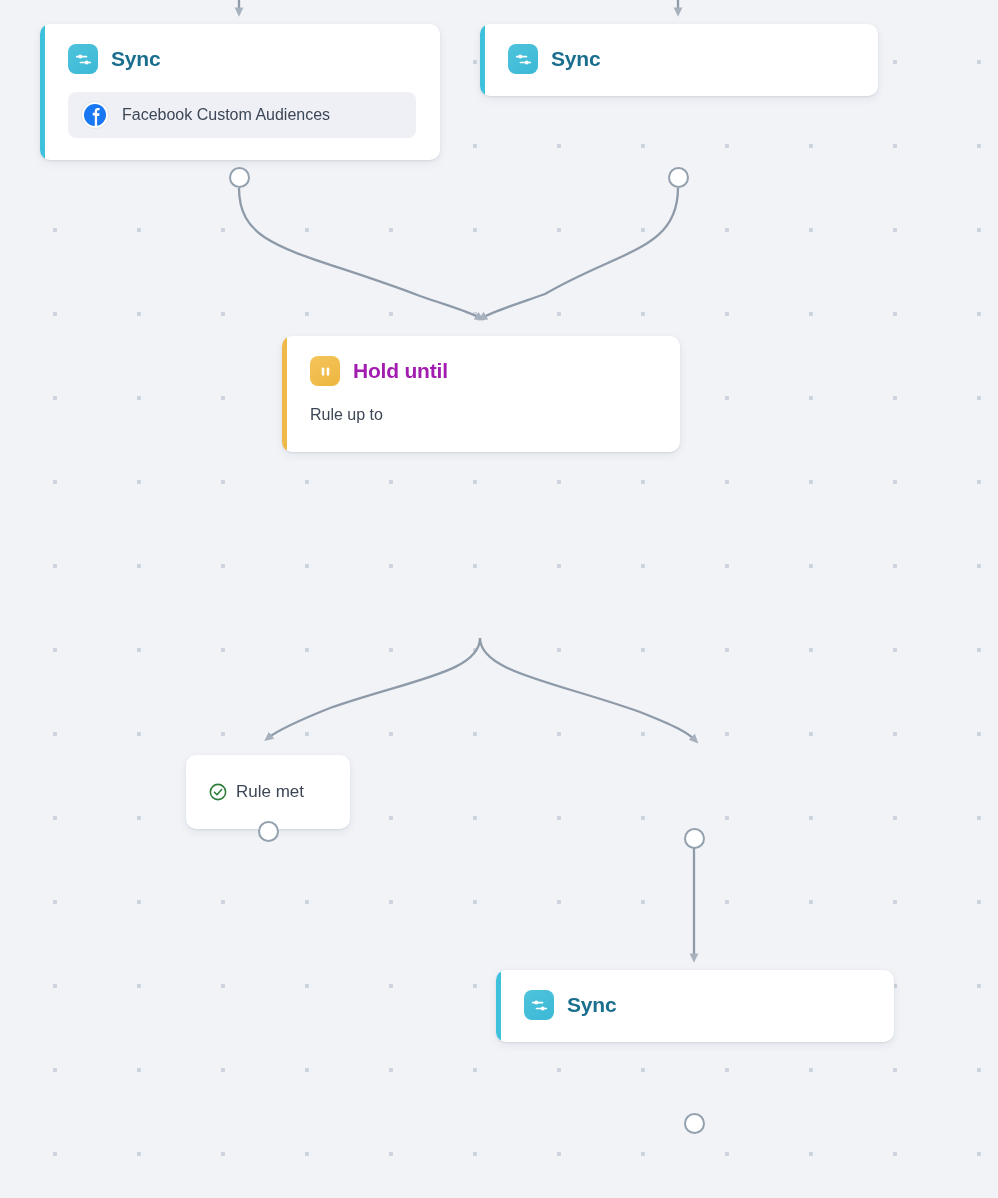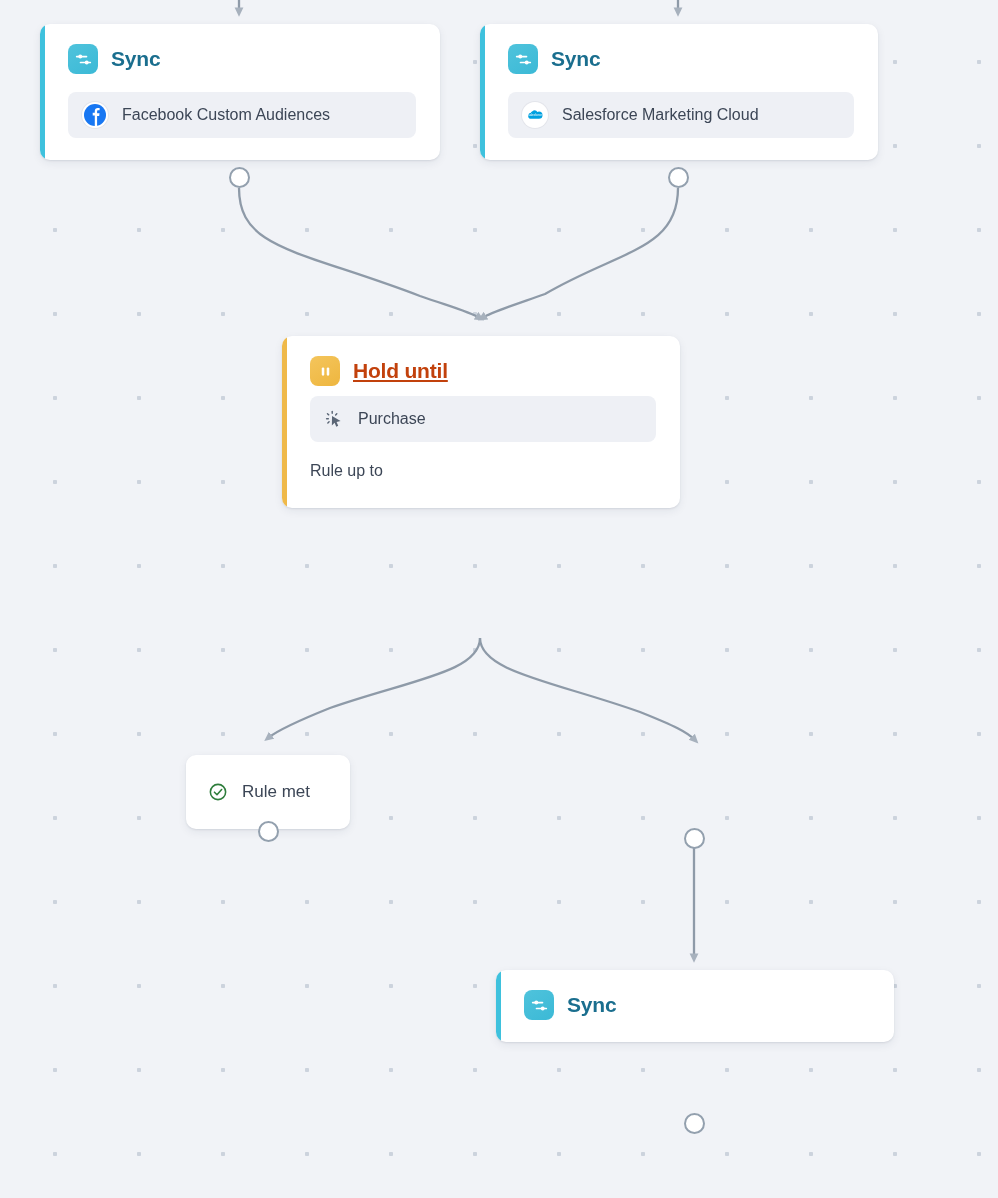--- a/index.html
+++ b/index.html
@@ -73,21 +73,21 @@
   .badge.hold {
     background: linear-gradient(150deg, #f4c55c 0%, #eeb63f 100%);
   }
 
   .node-title {
     font-size: 21px;
     font-weight: bold;
     letter-spacing: -.2px;
   }
   .node-title.sync { color: #1a6e8e; }
-  .node-title.hold { color: #c2410c; text-decoration: underline; }
+  .node-title.hold { color: #a21caf; }
 
   
   .field-label {
     margin-top: 20px;
     font-size: 16px;
     color: #3c4656;
   }
 
   .chip {
     margin-top: 10px;
@@ -129,21 +129,21 @@
   }
 
   
   .branch-node {
     position: absolute;
     background: #ffffff;
     border-radius: 10px;
     box-shadow: 0 1px 2px rgba(35,45,65,.10), 0 3px 10px rgba(35,45,65,.07);
     display: flex;
     align-items: center;
-    gap: 14px;
+    gap: 8px;
     padding: 0 22px;
   }
   .branch-text {
     font-size: 17px;
     color: #3c4656;
   }
 
   
   .port {
     position: absolute;
@@ -216,62 +216,37 @@
         <div class="badge sync">
           <svg width="17" height="17" viewBox="0 0 20 20">
             <line x1="2" y1="6.5" x2="13.5" y2="6.5" stroke="#fff" stroke-width="2" stroke-linecap="round"></line>
             <circle cx="6.2" cy="6.5" r="2.3" fill="#fff"></circle>
             <line x1="6.5" y1="13.5" x2="18" y2="13.5" stroke="#fff" stroke-width="2" stroke-linecap="round"></line>
             <circle cx="13.8" cy="13.5" r="2.3" fill="#fff"></circle>
           </svg>
         </div>
         <div class="node-title sync">Sync</div>
       </div>
-      <div class="chip pill">
-        <div class="logo-circle">
-          <svg width="26" height="26" viewBox="0 0 26 26">
-            <circle cx="13" cy="13" r="11" fill="#fff"></circle>
-            <path d="M10.4 9.3a3.1 3.1 0 0 1 2.3-1 3.1 3.1 0 0 1 2.7 1.6 3.6 3.6 0 0 1 1.5-.32 3.6 3.6 0 0 1 0 7.2H9.1a2.9 2.9 0 0 1-.5-5.76 3 3 0 0 1 1.8-1.72z" fill="#00a1e0"></path>
-            <text x="13" y="14.4" font-family="'Liberation Sans',sans-serif" font-size="3" fill="#fff" text-anchor="middle">salesforce</text>
-          </svg>
-        </div>
-        <div class="chip-text">Salesforce Marketing Cloud</div>
-      </div>
     </div>
   </div>
   <div class="port" style="left:668px; top:167px;"></div>
 
   <div class="node" style="left:282px; top:336px; width:398px;">
     <div class="accent hold"></div>
     <div class="node-body" style="padding-bottom:28px;">
       <div class="node-head">
         <div class="badge hold">
           <svg width="15" height="15" viewBox="0 0 16 16">
             <rect x="4" y="3.6" width="2.7" height="8.8" rx="1.2" fill="#fff"></rect>
             <rect x="9.3" y="3.6" width="2.7" height="8.8" rx="1.2" fill="#fff"></rect>
           </svg>
         </div>
         <div class="node-title hold">Hold until</div>
       </div>
 
-      <div class="chip">
-        <div class="glyph">
-          <svg width="19" height="19" viewBox="0 0 20 20">
-            <g stroke="#5b6676" stroke-width="1.5" stroke-linecap="round">
-              <line x1="7.6" y1="1.6" x2="7.6" y2="3.4"></line>
-              <line x1="2.6" y1="4.0" x2="3.9" y2="5.1"></line>
-              <line x1="12.4" y1="4.0" x2="11.2" y2="5.2"></line>
-              <line x1="1.7" y1="9.2" x2="3.5" y2="9.2"></line>
-              <line x1="3.0" y1="13.6" x2="4.3" y2="12.4"></line>
-            </g>
-            <path d="M7.4 6.2 L16.4 11.6 L12.2 12.5 L13.9 16.6 L11.9 17.5 L10.1 13.4 L7.2 16.3 Z" fill="#5b6676"></path>
-          </svg>
-        </div>
-        <div class="chip-text">Purchase</div>
-      </div>
 
       <div class="field-label">Rule up to</div>
     </div>
   </div>
 
   <div class="branch-node" style="left:186px; top:755px; width:164px; height:74px;">
     <div class="glyph">
       <svg width="22" height="22" viewBox="0 0 22 22">
         <circle cx="11" cy="11" r="8.4" fill="none" stroke="#2e7d3b" stroke-width="1.7"></circle>
         <path d="M7.1 11.2 L9.9 14.0 L15.0 8.2" fill="none" stroke="#2e7d3b" stroke-width="1.7" stroke-linecap="round" stroke-linejoin="round"></path>

